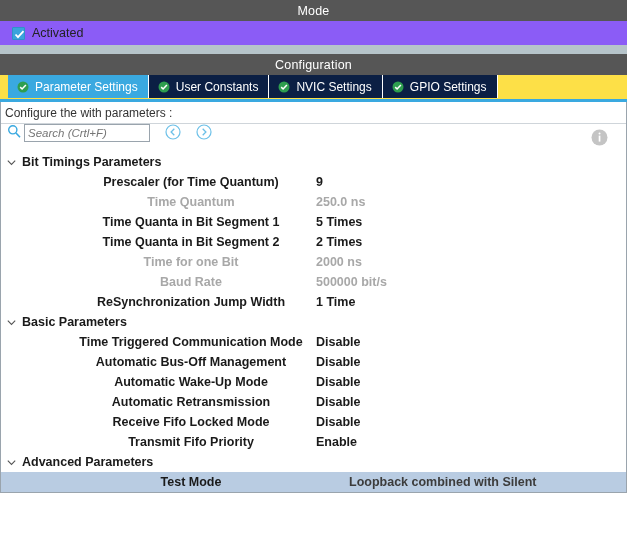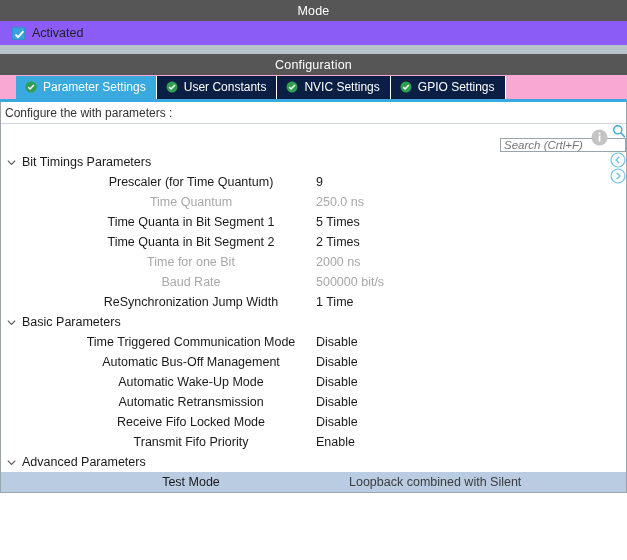--- a/index.html
+++ b/index.html
@@ -78,24 +78,24 @@
     font-size: 12.5px;
     font-family: "Liberation Sans", sans-serif;
     padding: 6px 12px;
     cursor: default;
     border-radius: 1px;
   }
 
   
   .tabs {
     display: flex;
-    align-items: center;
+    align-items: flex-start;
     height: 24px;
-    background: #f9a8d4;
-    padding-left: 16px;
+    background: #fde047;
+    padding-left: 8px;
     box-sizing: border-box;
   }
   .tab {
     height: 23px;
     display: flex;
     align-items: center;
     gap: 6px;
     padding: 0 10px 0 9px;
     background: #0b1f44;
     color: #ffffff;
@@ -130,26 +130,25 @@
     flex-direction: column;
   }
   .configure-note {
     font-size: 12px;
     color: #333;
     padding: 4px 0 3px 4px;
     border-bottom: 1px solid #cfd5da;
   }
   .search-row {
     display: flex;
-    align-items: flex-end;
+    align-items: flex-start;
     height: 28px;
     padding-left: 6px;
     box-sizing: border-box;
     position: relative;
-    flex-direction: column;
   }
   .search-icon { width: 14px; height: 14px; flex: 0 0 14px; }
   .search-box {
     width: 126px;
     height: 18px;
     margin-left: 3px;
     border: 1px solid #9aa4ad;
     background: #ffffff;
     font-family: "Liberation Sans", sans-serif;
     font-size: 11.5px;
@@ -168,21 +167,21 @@
   }
   .info-icon {
     position: absolute;
     right: 18px;
     top: 5px;
     width: 17px;
     height: 17px;
   }
 
   
-  .tree { flex: 1; overflow: hidden; }
+  .tree { flex: 1; overflow: hidden; font-weight: bold; }
   .group-row {
     display: flex;
     align-items: center;
     height: 20px;
     gap: 5px;
     padding-left: 5px;
     box-sizing: border-box;
     cursor: default;
   }
   .chevron { width: 11px; height: 11px; flex: 0 0 11px; }

